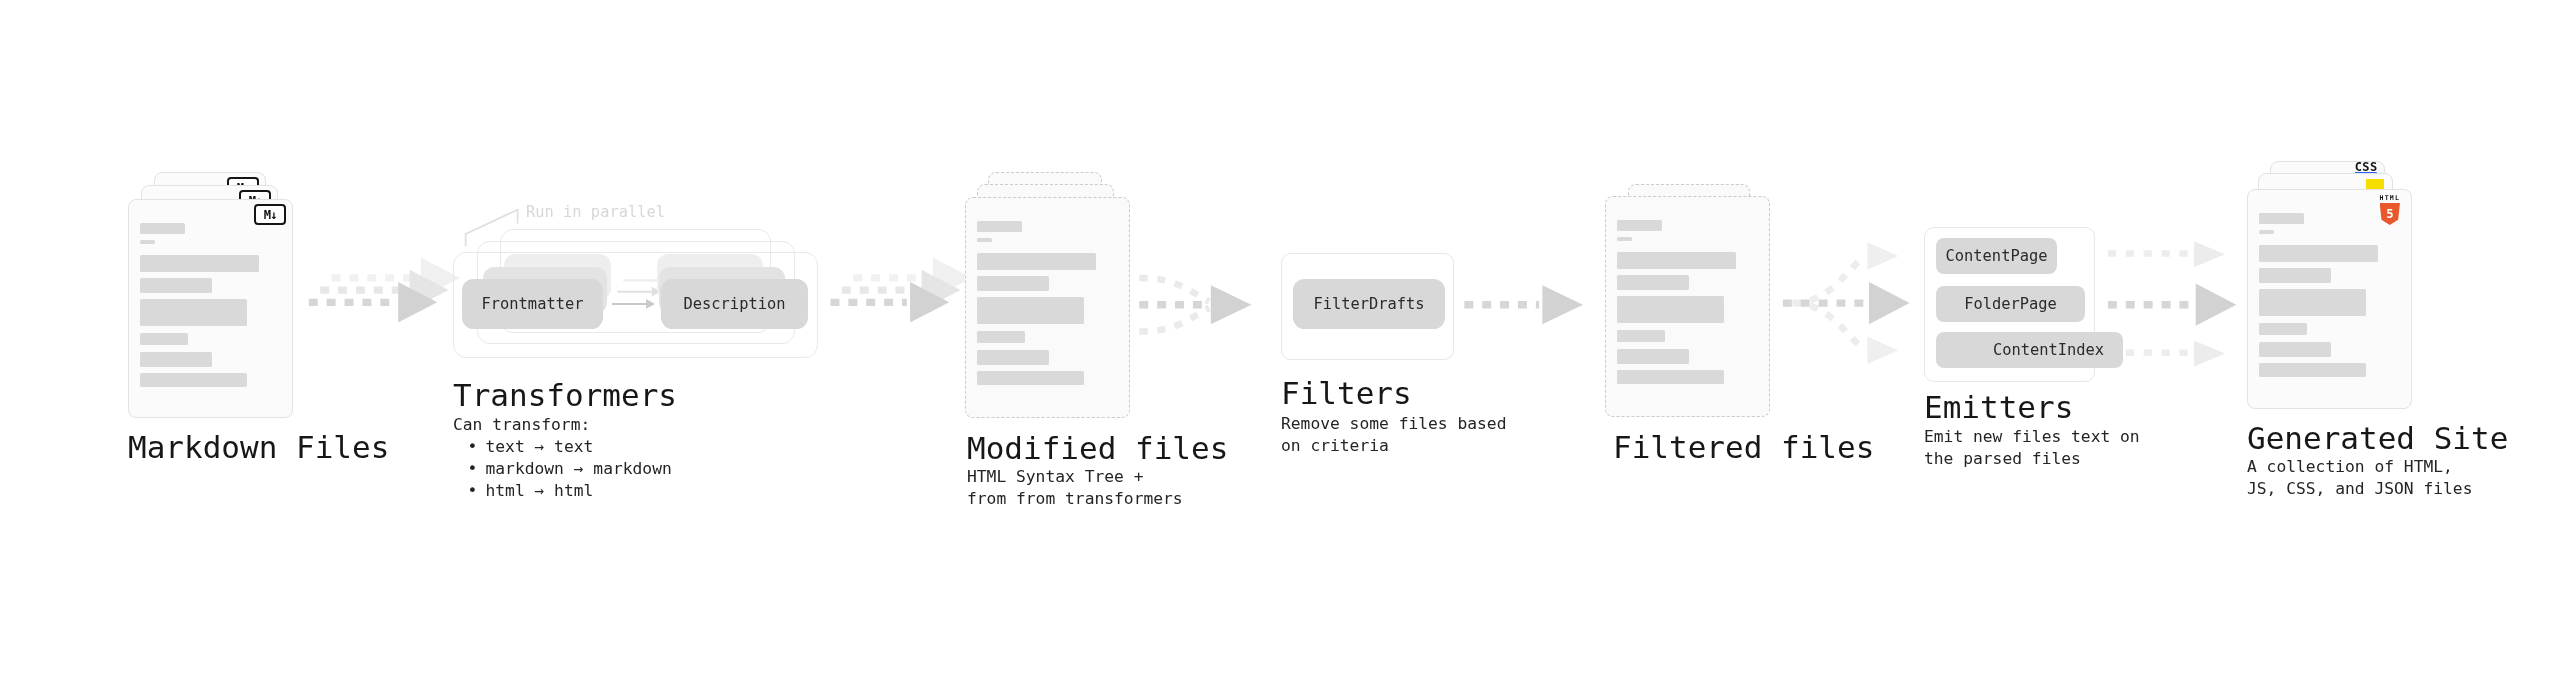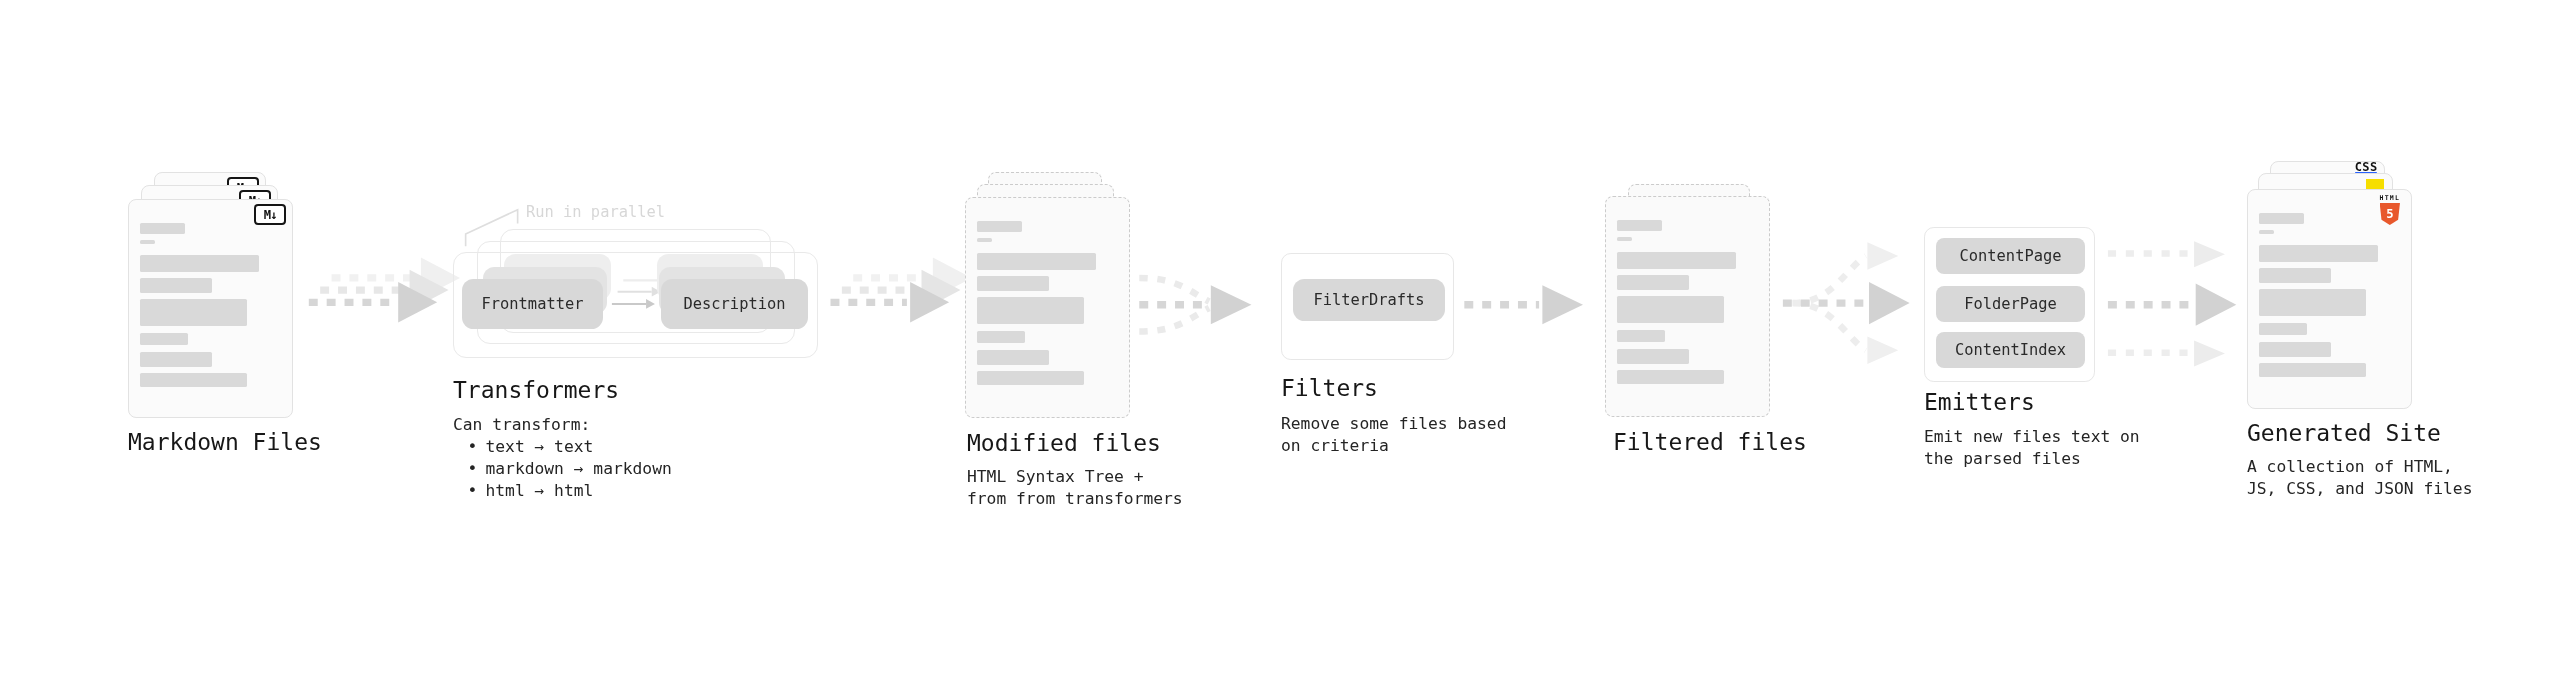--- a/index.html
+++ b/index.html
@@ -8,21 +8,21 @@
   #canvas{position:relative;width:2576px;height:681px;background:#ffffff;}
   svg.arrows{position:absolute;left:0;top:0;pointer-events:none;}
 
   
   .doc{position:absolute;background:#fbfbfb;border:1.6px solid #e2e2e2;border-radius:8.1px;box-sizing:border-box;}
   .doc.dashed{background:#fafafa;border:1.6px dashed #cbcbcb;}
   .doc-body{position:absolute;left:10.6px;right:10.6px;top:23px;}
   .bar{background:#d9d9d9;border-radius:1.6px;}
 
   
-  .title{position:absolute;font-size:23px;color:#171717;white-space:nowrap;letter-spacing:0px;}
+  .title{position:absolute;font-size:31px;color:#171717;white-space:nowrap;letter-spacing:0px;}
   .desc{position:absolute;font-size:16.3px;line-height:22px;color:#242424;white-space:nowrap;}
   .bullet{display:flex;gap:8.1px;padding-left:14.6px;}
   .note{position:absolute;font-size:15.4px;color:#d7d7d7;white-space:nowrap;}
 
   
   .obox{position:absolute;border:1.6px solid #e9e9e9;border-radius:13px;box-sizing:border-box;background:transparent;}
   .wbox{position:absolute;border:1.6px solid #e7e7e7;border-radius:9.8px;background:#ffffff;box-sizing:border-box;}
   .pill{position:absolute;background:#d8d8d8;border-radius:11.4px;display:flex;align-items:center;justify-content:center;
         font-size:15.4px;color:#2a2a2a;white-space:nowrap;}
   .pill.small{border-radius:8.1px;}
@@ -210,21 +210,21 @@
     </div>
     <div class="title" style="left:967px;top:430px;">Modified files</div>
     <div class="desc" style="left:967px;top:466px;">
       <div>HTML Syntax Tree +</div>
       <div>from from transformers</div>
     </div>
   </div>
 
   <div>
     <div class="wbox" style="left:1281px;top:253px;width:173px;height:107px;"></div>
-    <div class="pill" style="left:1293px;top:279px;width:152px;height:42px;">
+    <div class="pill" style="left:1293px;top:279px;width:152px;height:50px;">
         <span>FilterDrafts</span>
       </div>
     <div class="title" style="left:1281px;top:375px;">Filters</div>
     <div class="desc" style="left:1281px;top:413px;">
       <div>Remove some files based</div>
       <div>on criteria</div>
     </div>
   </div>
 
   <div>
@@ -239,27 +239,27 @@
           <div class="bar" style="width: 34%; height: 12.2px; margin-top: 6.5px;"></div>
           <div class="bar" style="width: 51%; height: 15.4px; margin-top: 6.5px;"></div>
           <div class="bar" style="width: 76%; height: 14.6px; margin-top: 5.7px;"></div>
         </div>
     </div>
     <div class="title" style="left:1605px;top:429px;margin-left:8px;">Filtered files</div>
   </div>
 
   <div>
     <div class="wbox" style="left:1924px;top:227px;width:171px;height:155px;"></div>
-    <div class="pill small" style="left:1936px;top:238px;width:149px;height:36px;">
+    <div class="pill small" style="left:1936px;top:238px;width:121px;height:36px;">
         <span>ContentPage</span>
       </div>
     <div class="pill small" style="left:1936px;top:286px;width:149px;height:36px;">
         <span>FolderPage</span>
       </div>
-    <div class="pill small" style="left:1936px;top:332px;width:149px;height:36px;">
+    <div class="pill small" style="left:1936px;top:332px;width:149px;height:36px;padding-left:38px;">
         <span>ContentIndex</span>
       </div>
     <div class="title" style="left:1924px;top:389px;">Emitters</div>
     <div class="desc" style="left:1924px;top:426px;">
       <div>Emit new files text on</div>
       <div>the parsed files</div>
     </div>
   </div>
 
   <div>

